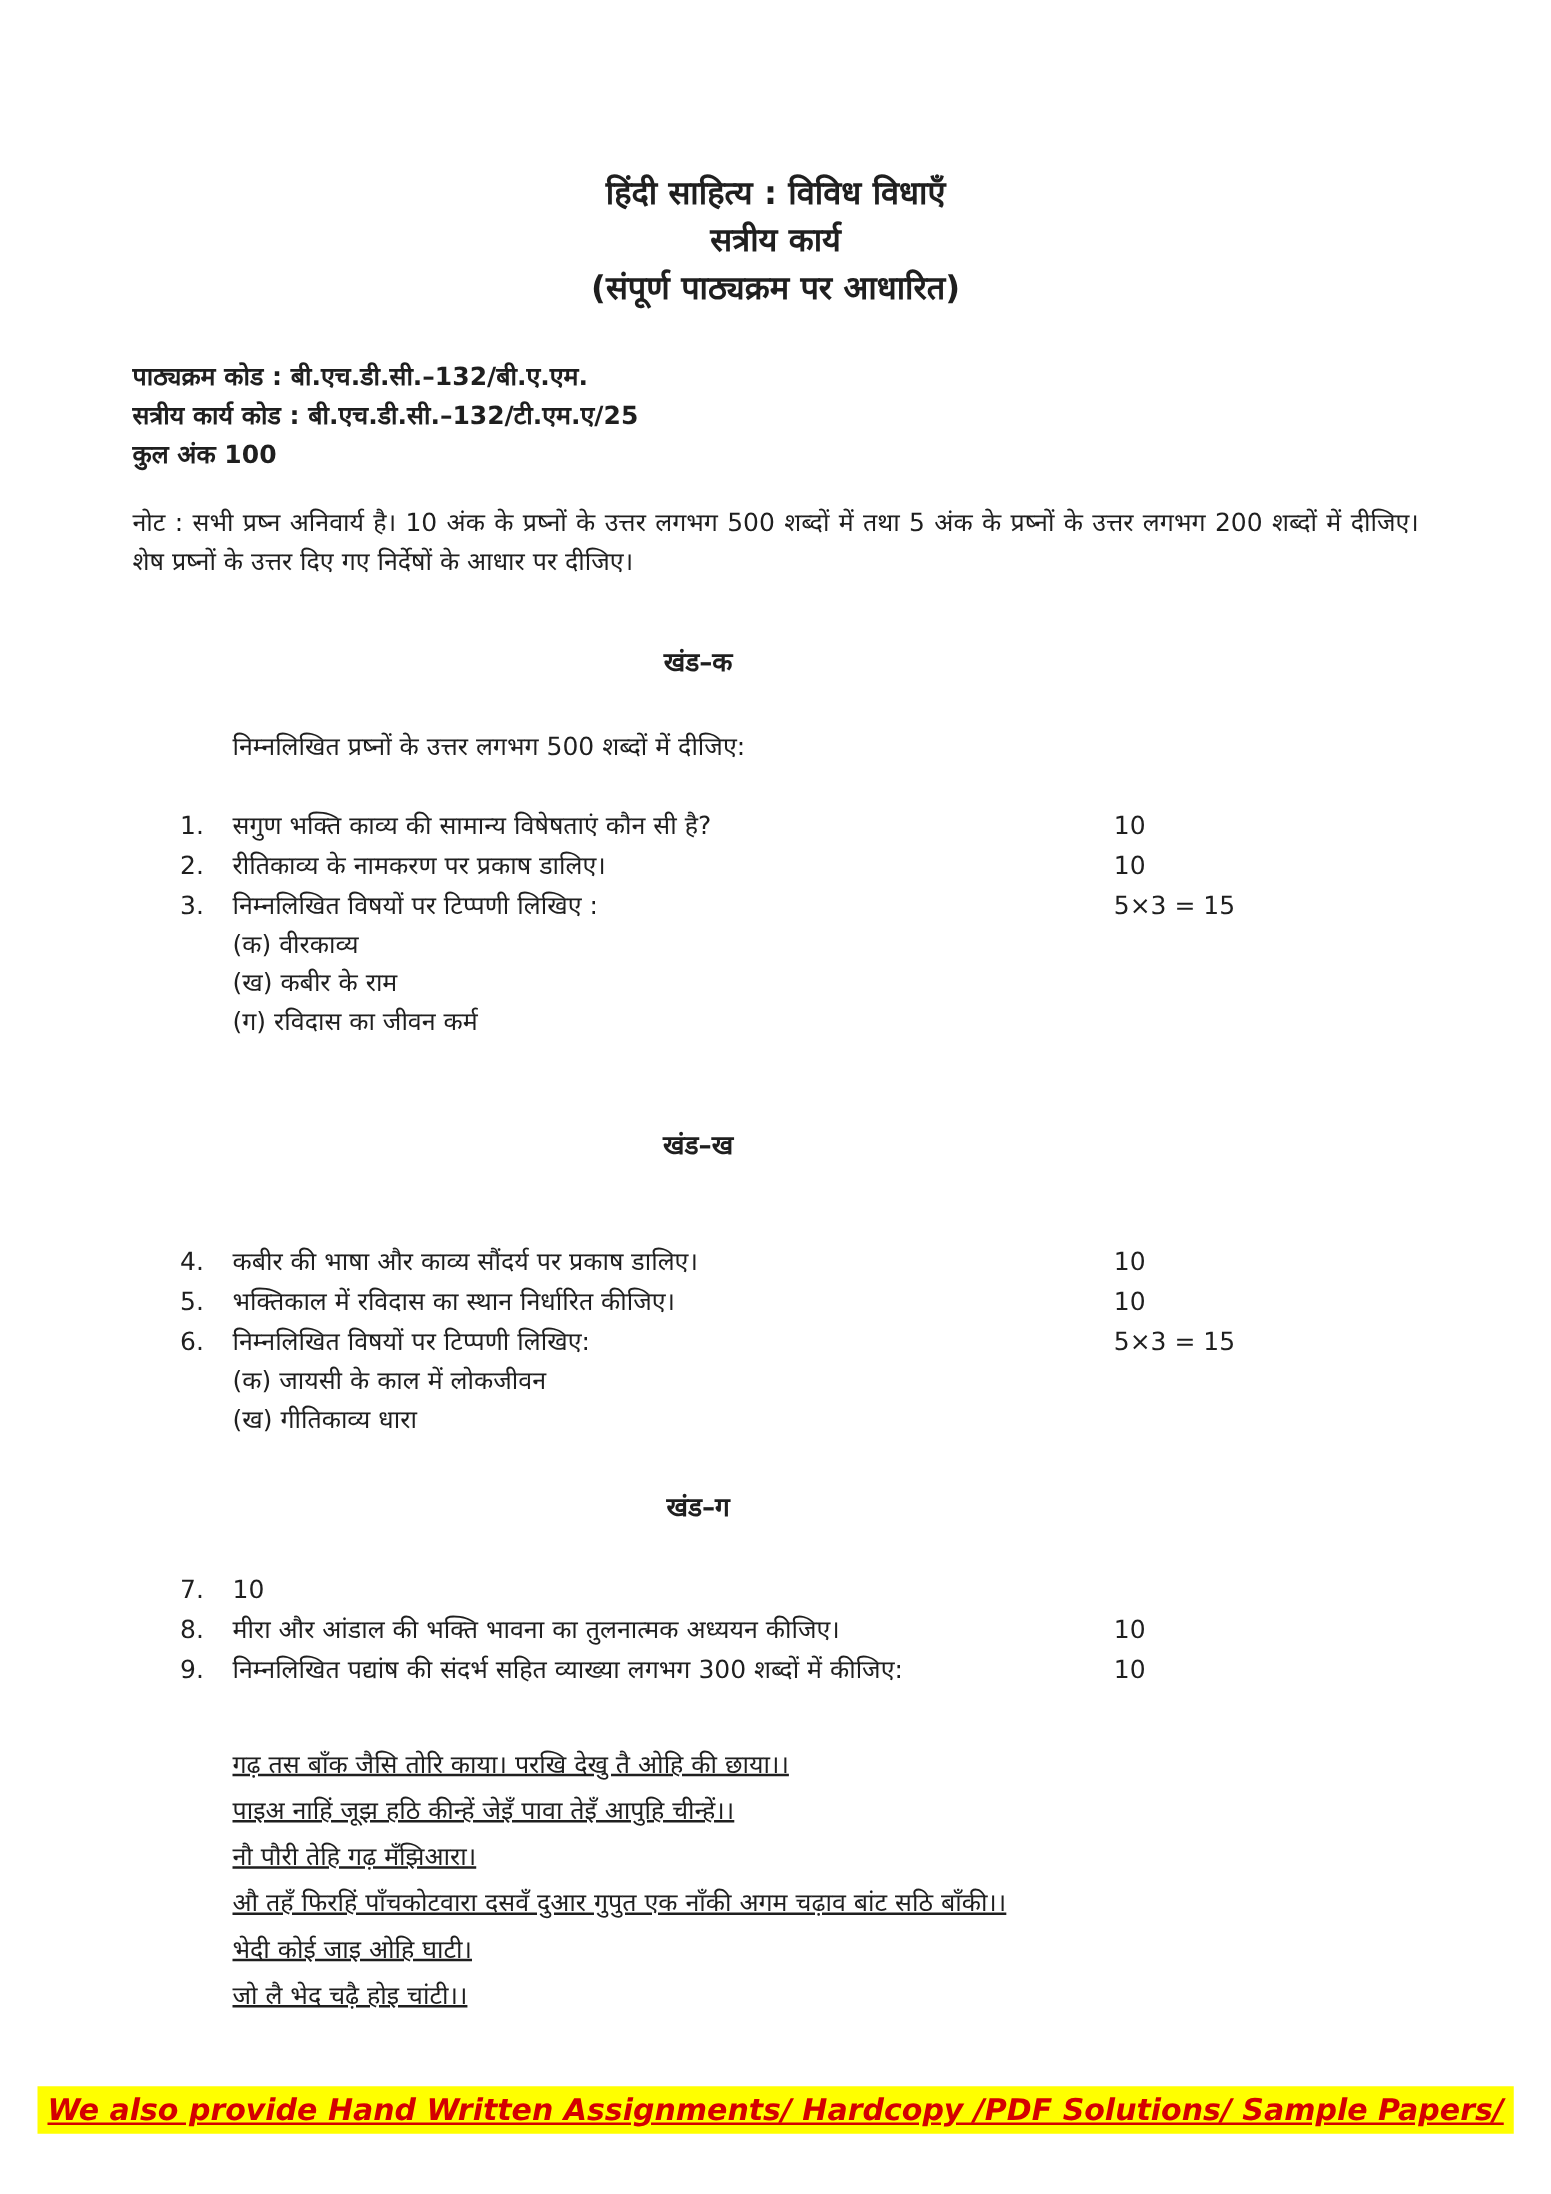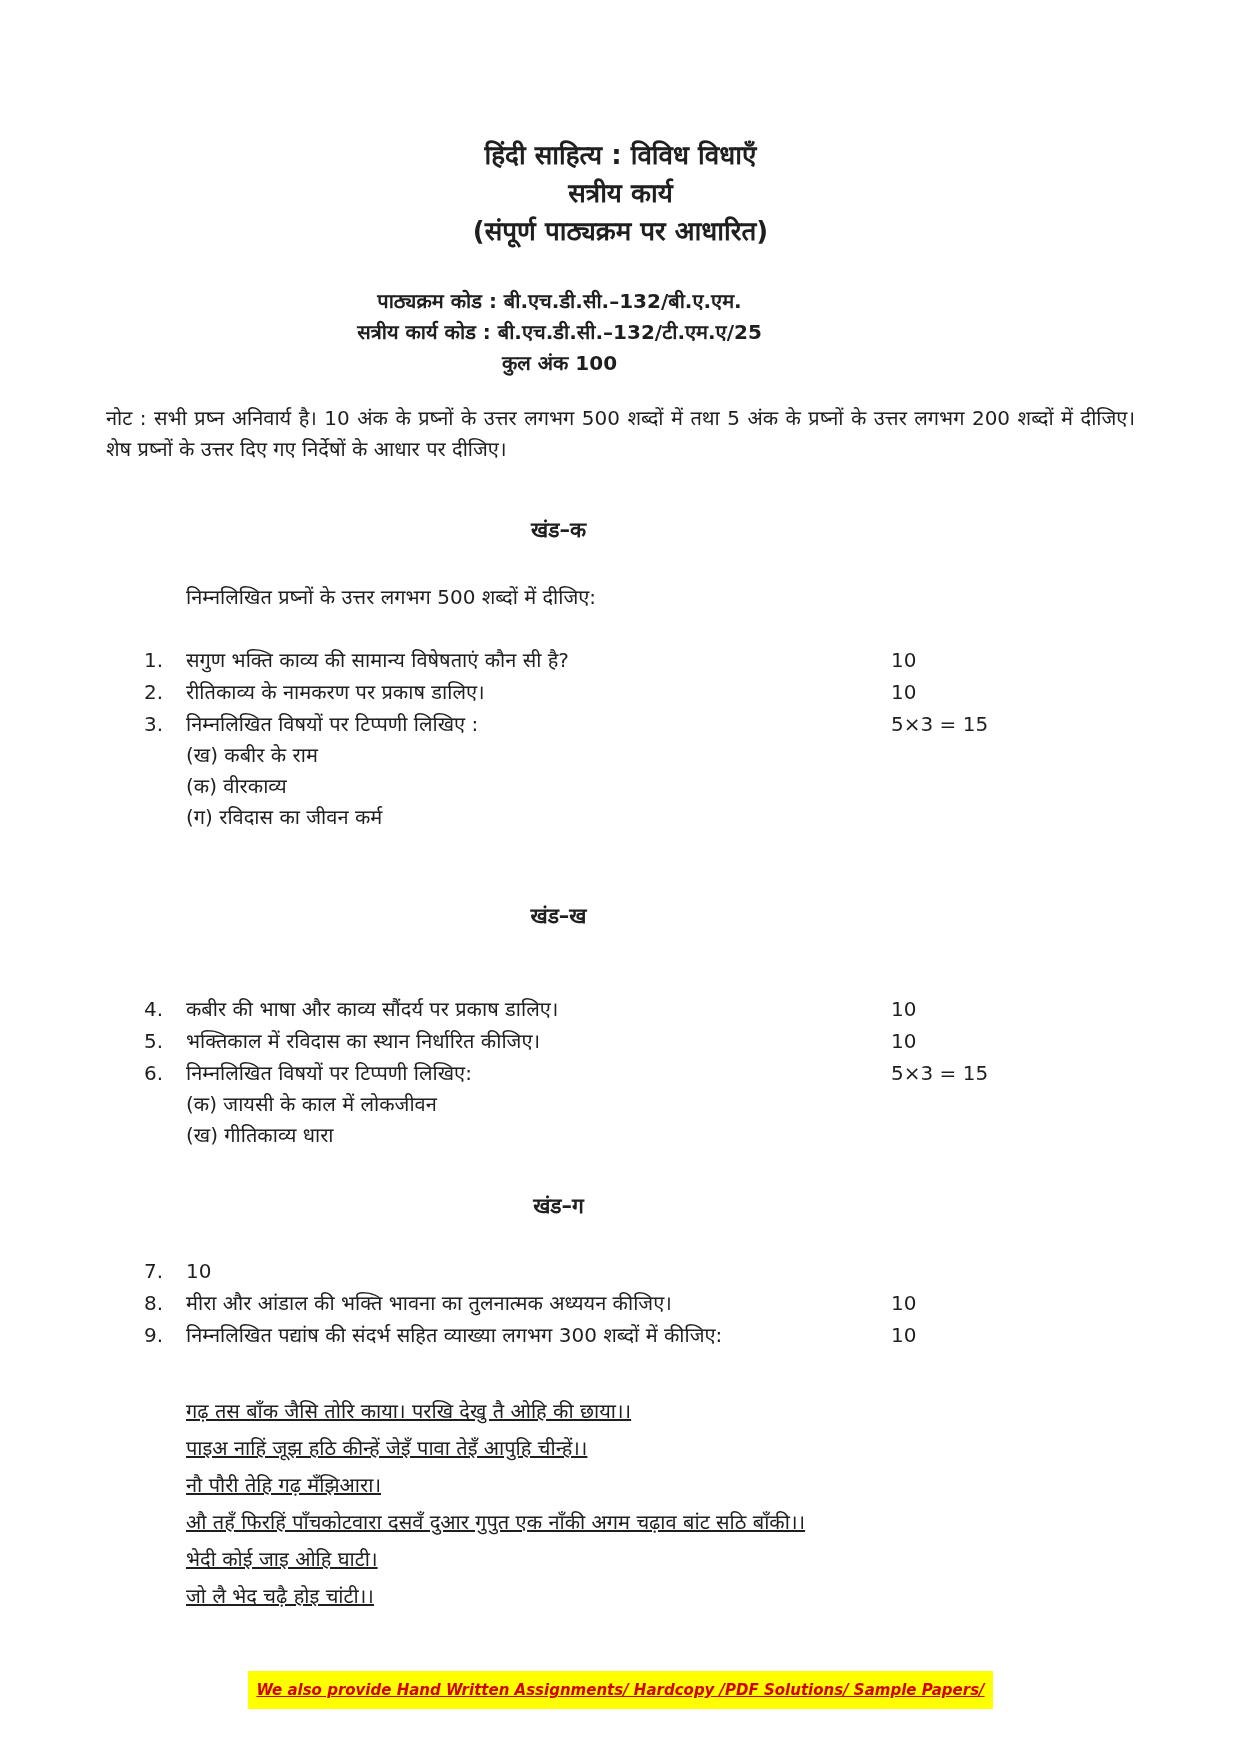--- a/index.html
+++ b/index.html
@@ -17,21 +17,21 @@
   }
   .title-block {
     margin-top: 136px;
     text-align: center;
     font-size: 26px;
     font-weight: bold;
     line-height: 38px;
   }
   .codes-block {
     margin-top: 36px;
-    text-align: center;
+    text-align: left;
     padding-right: 122px;
     font-size: 20px;
     font-weight: bold;
     line-height: 31px;
   }
   .note-para {
     margin-top: 24px;
     font-size: 20px;
     line-height: 31px;
     text-align: justify;
@@ -81,21 +81,21 @@
     left: 0;
     right: 0;
     bottom: 46px;
     text-align: center;
     line-height: 36px;
   }
   .footer-line {
     display: inline-block;
     background: #ffff00;
     color: #d40000;
-    font-size: 15px;
+    font-size: 24px;
     font-weight: bold;
     font-style: italic;
     text-decoration: underline;
     padding: 1px 8px;
     margin-top: 16px;
   }
 </style>
 </head>
 <body>
 
@@ -128,22 +128,22 @@
     <div class="q-row">
       <span class="q-num">2.</span>
       <span class="q-text">रीतिकाव्य के नामकरण पर प्रकाष डालिए।</span>
       <span class="q-marks">10</span>
     </div>
     <div class="q-row">
       <span class="q-num">3.</span>
       <span class="q-text">निम्नलिखित विषयों पर टिप्पणी लिखिए :</span>
       <span class="q-marks">5×3 = 15</span>
     </div>
+    <div class="subitem">(क) वीरकाव्य</div>
     <div class="subitem">(ख) कबीर के राम</div>
-    <div class="subitem">(क) वीरकाव्य</div>
     <div class="subitem">(ग) रविदास का जीवन कर्म</div>
   </div>
 
   <div class="section-heading sh-b">खंड–ख</div>
 
   <div class="q-area q-block-b">
     <div class="q-row">
       <span class="q-num">4.</span>
       <span class="q-text">कबीर की भाषा और काव्य सौंदर्य पर प्रकाष डालिए।</span>
       <span class="q-marks">10</span>

